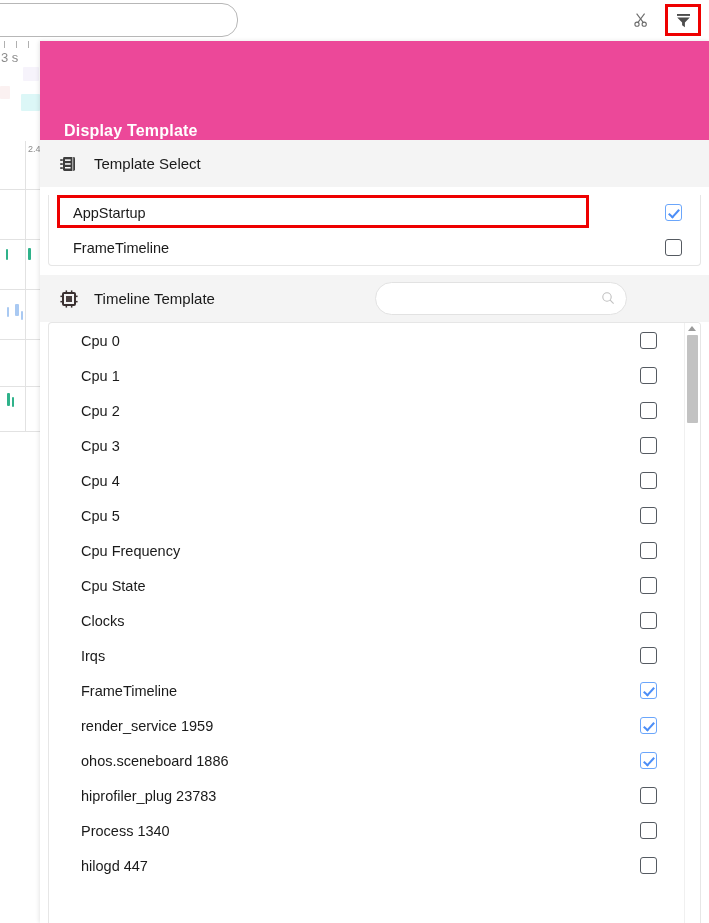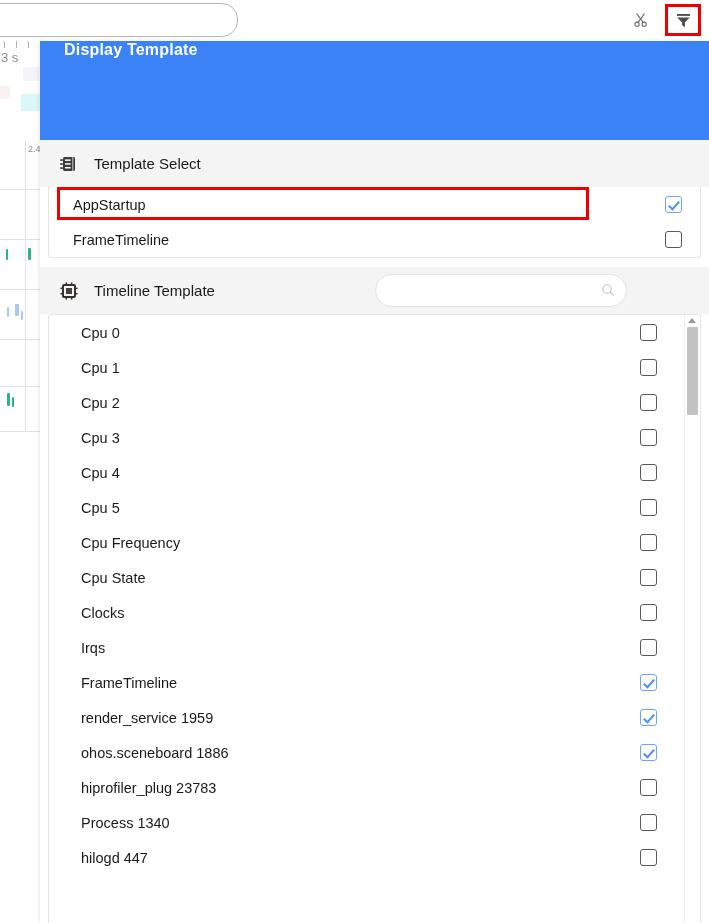--- a/index.html
+++ b/index.html
@@ -114,23 +114,23 @@
     position: absolute;
     left: 40px; top: 41px;
     width: 669px;
     height: 882px;
     background: #ffffff;
     box-shadow: -1px 0 4px rgba(0,0,0,0.10);
     overflow: hidden;
   }
   .modal-header {
     height: 99px;
-    background: #3b82f6;
-    display: flex;
-    align-items: flex-start;
+    background: #ec4899;
+    display: flex;
+    align-items: flex-end;
     padding: 0 24px;
     box-sizing: border-box;
   }
   .modal-title {
     color: #ffffff;
     font-size: 16px;
     font-weight: bold;
     letter-spacing: .2px;
   }
 
@@ -175,21 +175,21 @@
     font-family: "Liberation Sans", sans-serif;
   }
   .search-mag {
     position: absolute;
     right: 12px; top: 9px;
     pointer-events: none;
   }
 
   
   .tpl-card {
-    margin: 0 8px;
+    margin: 8px 8px;
     border: 1px solid #e6e6e6;
     border-top: none;
     border-radius: 0 0 4px 4px;
     background: #ffffff;
     position: relative;
   }
   .tpl-row {
     height: 35px;
     display: flex;
     align-items: center;

